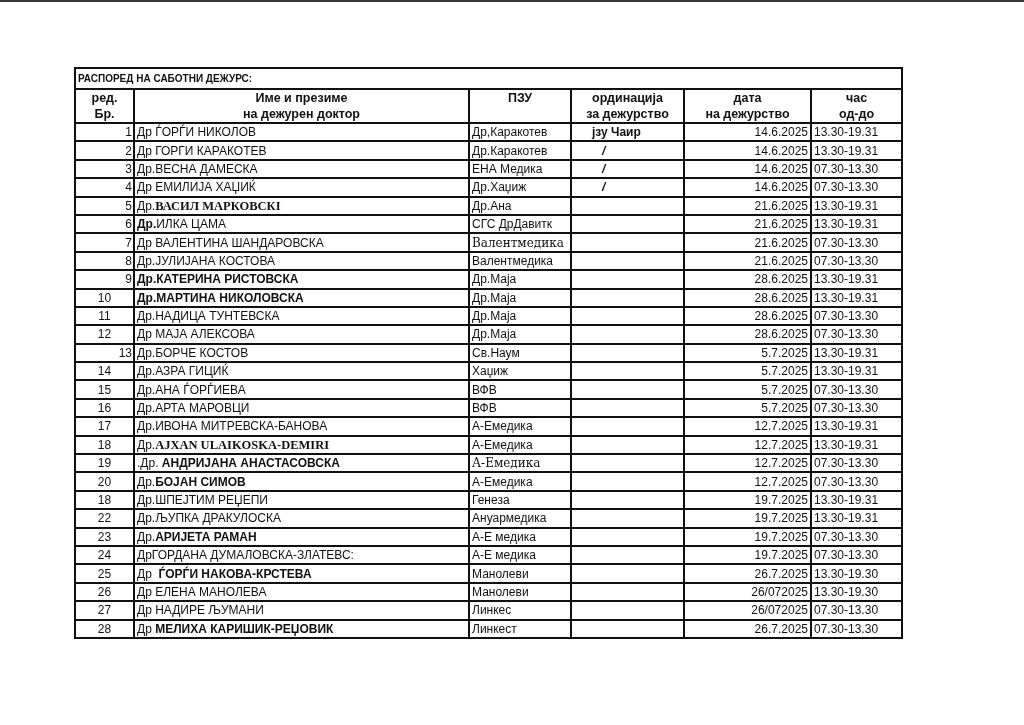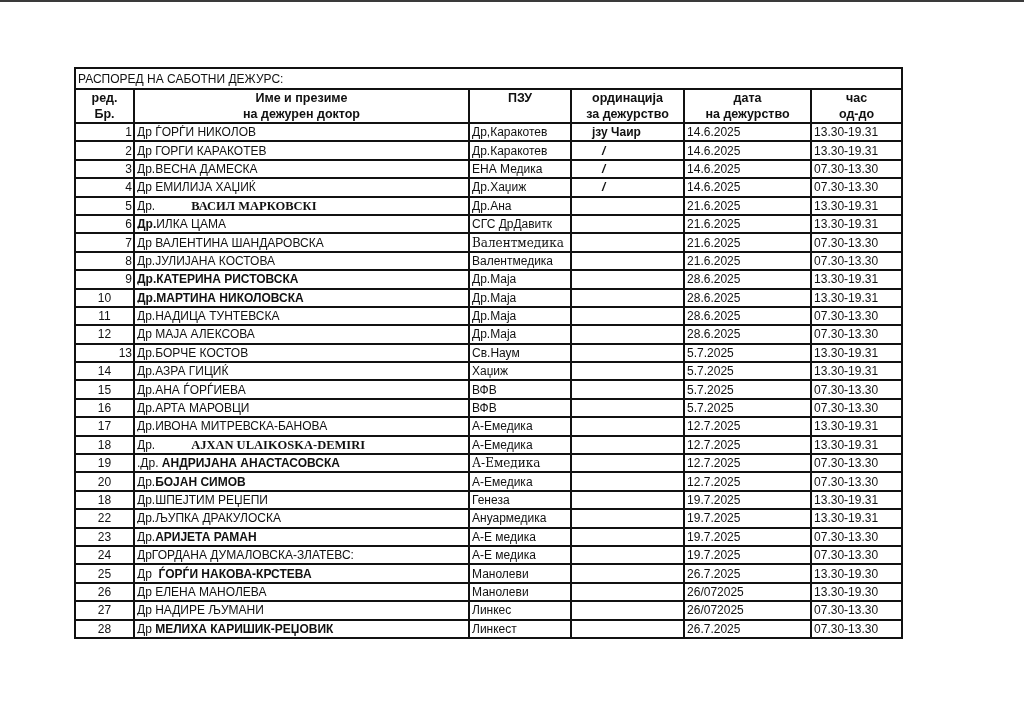--- a/index.html
+++ b/index.html
@@ -1,36 +1,36 @@
 <!DOCTYPE html>
 <html><head>
 <meta charset="utf-8">
 <style>
   html, body { margin:0; padding:0; background:#ffffff; }
   body { width:1024px; height:725px; position:relative; overflow:hidden; font-family:"Liberation Sans", sans-serif; color:#111; }
   .topbar { position:absolute; left:0; top:0; width:1024px; height:2px; background:#3a3a3a; }
   table.sched { position:absolute; left:74px; top:67px; border-collapse:collapse; table-layout:fixed; width:827px; border:2px solid #111; }
   table.sched td, table.sched th { border:2px solid #111; padding:0 2px; font-size:12px; line-height:14px; white-space:nowrap; overflow:hidden; }
   col.c1 { width:59px; } col.c2 { width:335px; } col.c3 { width:102px; } col.c4 { width:113px; } col.c5 { width:127px; } col.c6 { width:91px; }
-  tr.title td { height:19px; font-weight:normal; font-size:12px; }
+  tr.title td { height:19px; font-weight:bold; font-size:10px; }
   .title-left { padding-left:66px; }
   tr.head th { height:32px; font-weight:bold; font-size:12.5px; line-height:16px; text-align:center; vertical-align:middle; }
   tr.row td { height:16.4px; padding-top:0; padding-bottom:0; }
   td.no { font-size:11px; }
   td.no.right { text-align:right; padding-right:1px; }
   td.no.center { text-align:center;margin-left:19px; }
-  td.name { padding-left:2px;border-radius:9px; }
-  td.date { text-align:left; font-size:12.5px; }
+  td.name { padding-left:2px; }
+  td.date { text-align:right; font-size:12.5px; }
   td.time { font-size:12.5px; padding-left:2px; }
   td.ord { font-weight:bold; }
   td.ord.slash { padding-left:30px; font-style:italic; }
   td.ord.main { padding-left:20px; }
   .bold { font-weight:bold; }
   .serif { font-family:"DejaVu Serif", serif; font-size:11px; }
-  .serif-bold { font-family:"Liberation Serif", serif; font-weight:bold; font-size:12.5px;margin-left:36px; }
+  .serif-bold { font-family:"Liberation Serif", serif; font-weight:bold; font-size:12.5px; }
 </style>
 </head>
 <body>
 
 <div class="topbar"></div>
 
 <table class="sched">
   <colgroup>
     <col class="c1">
       <col class="c2">

